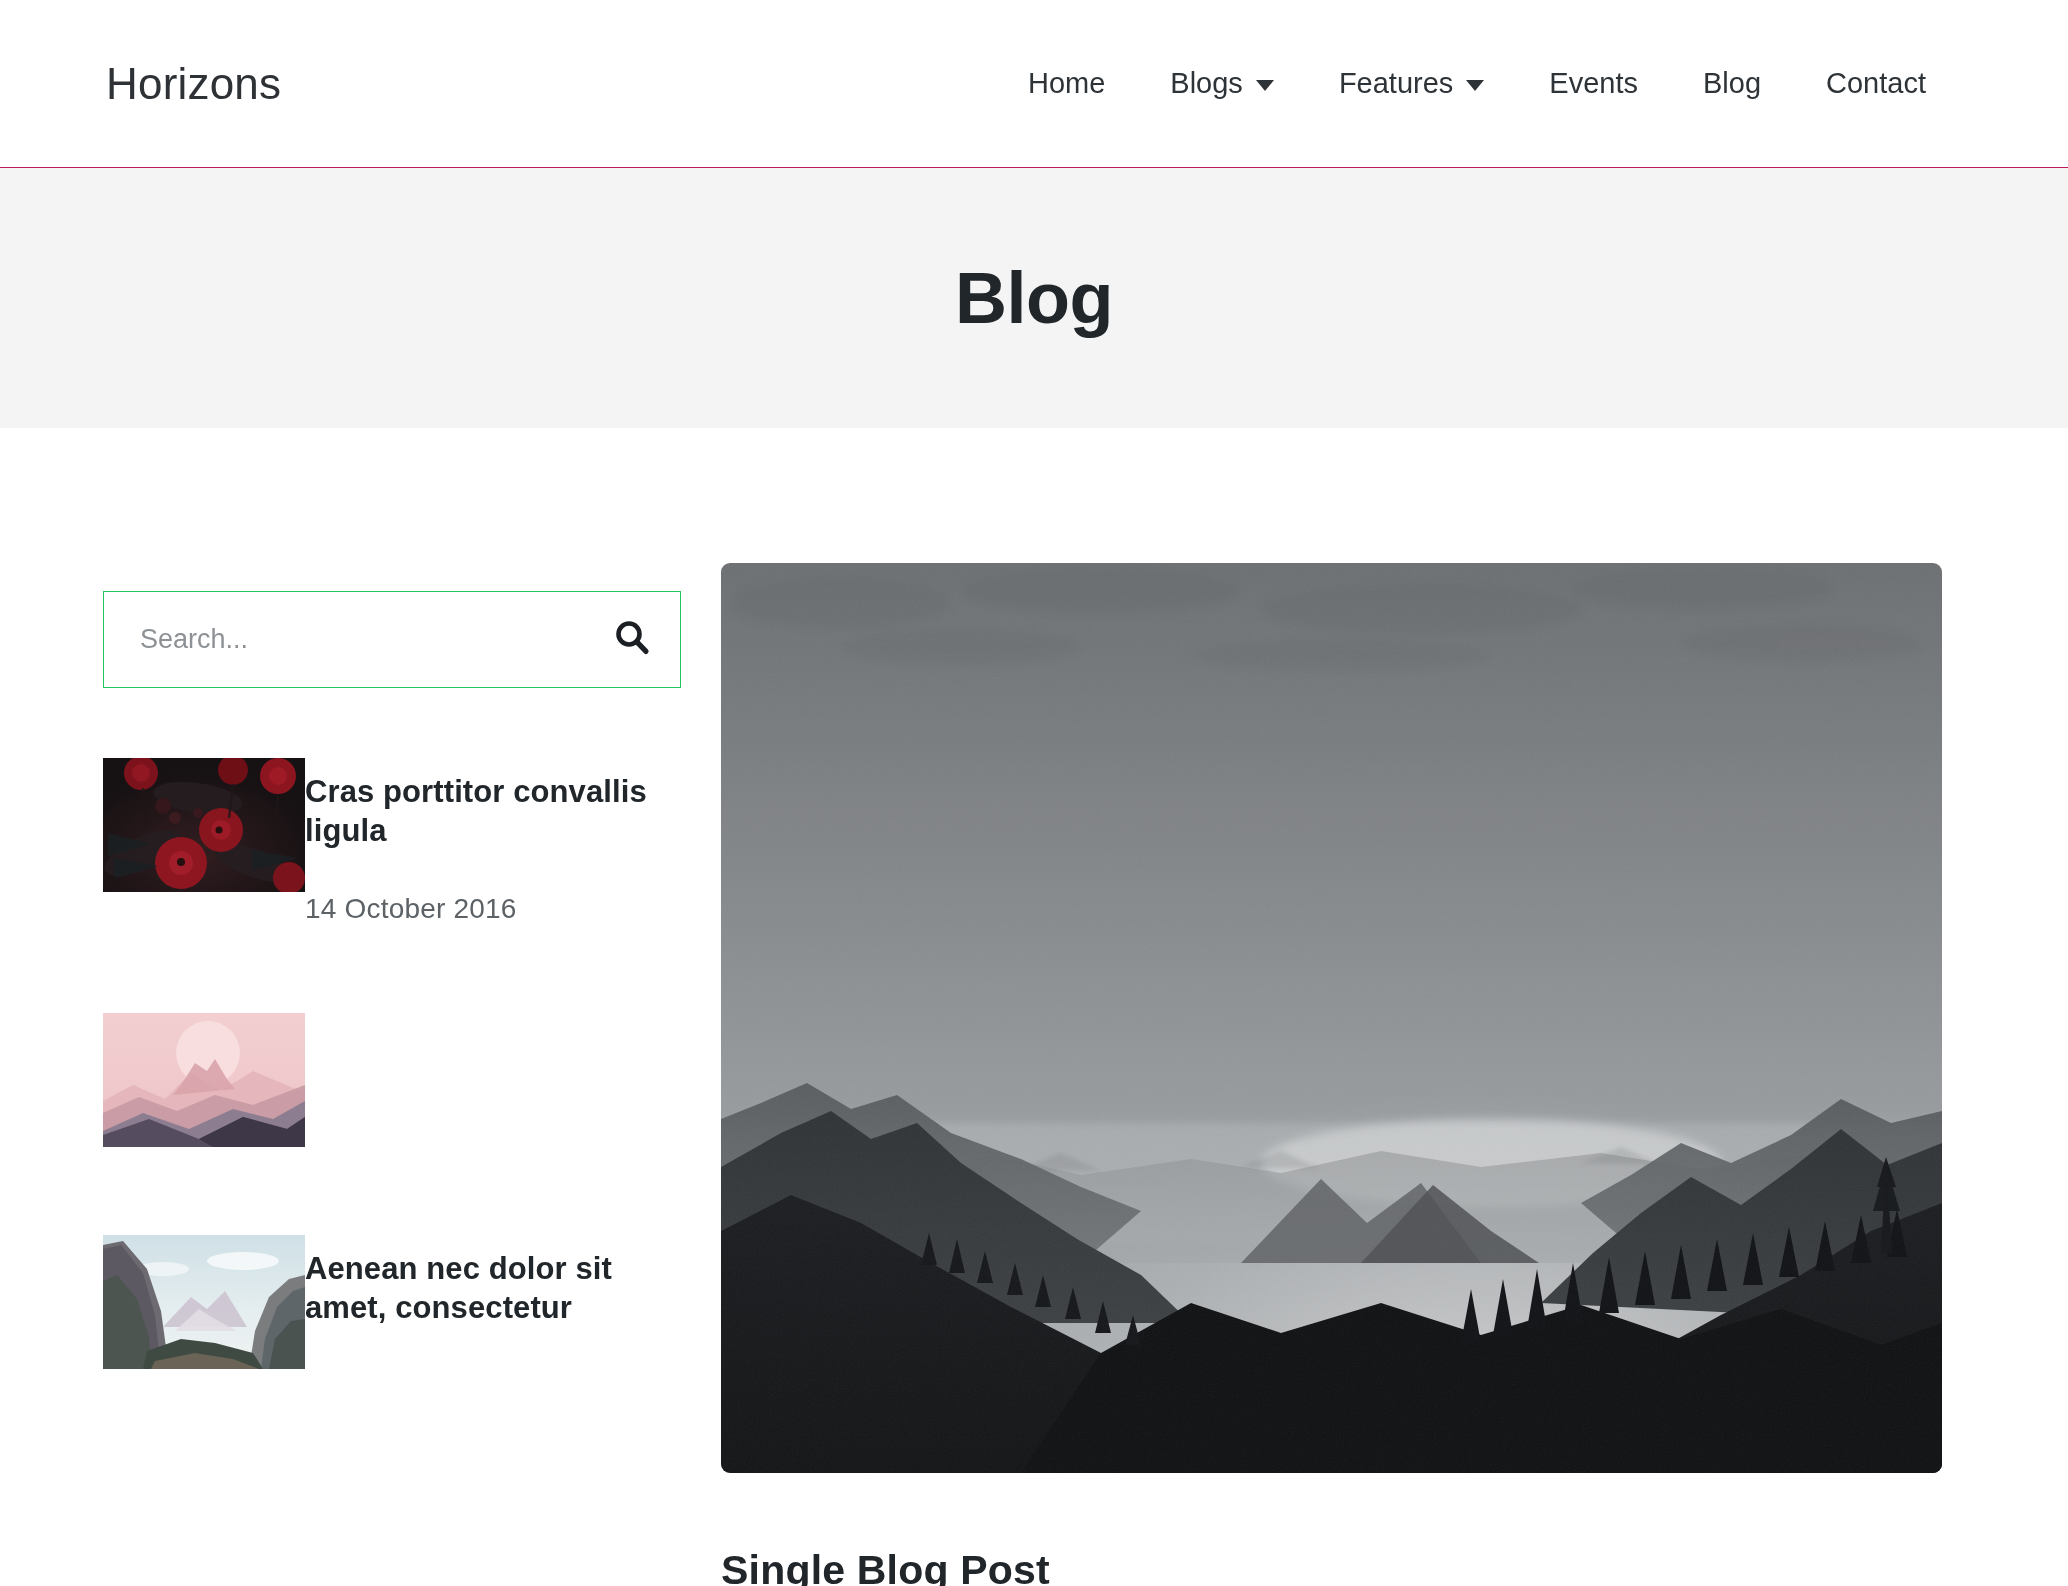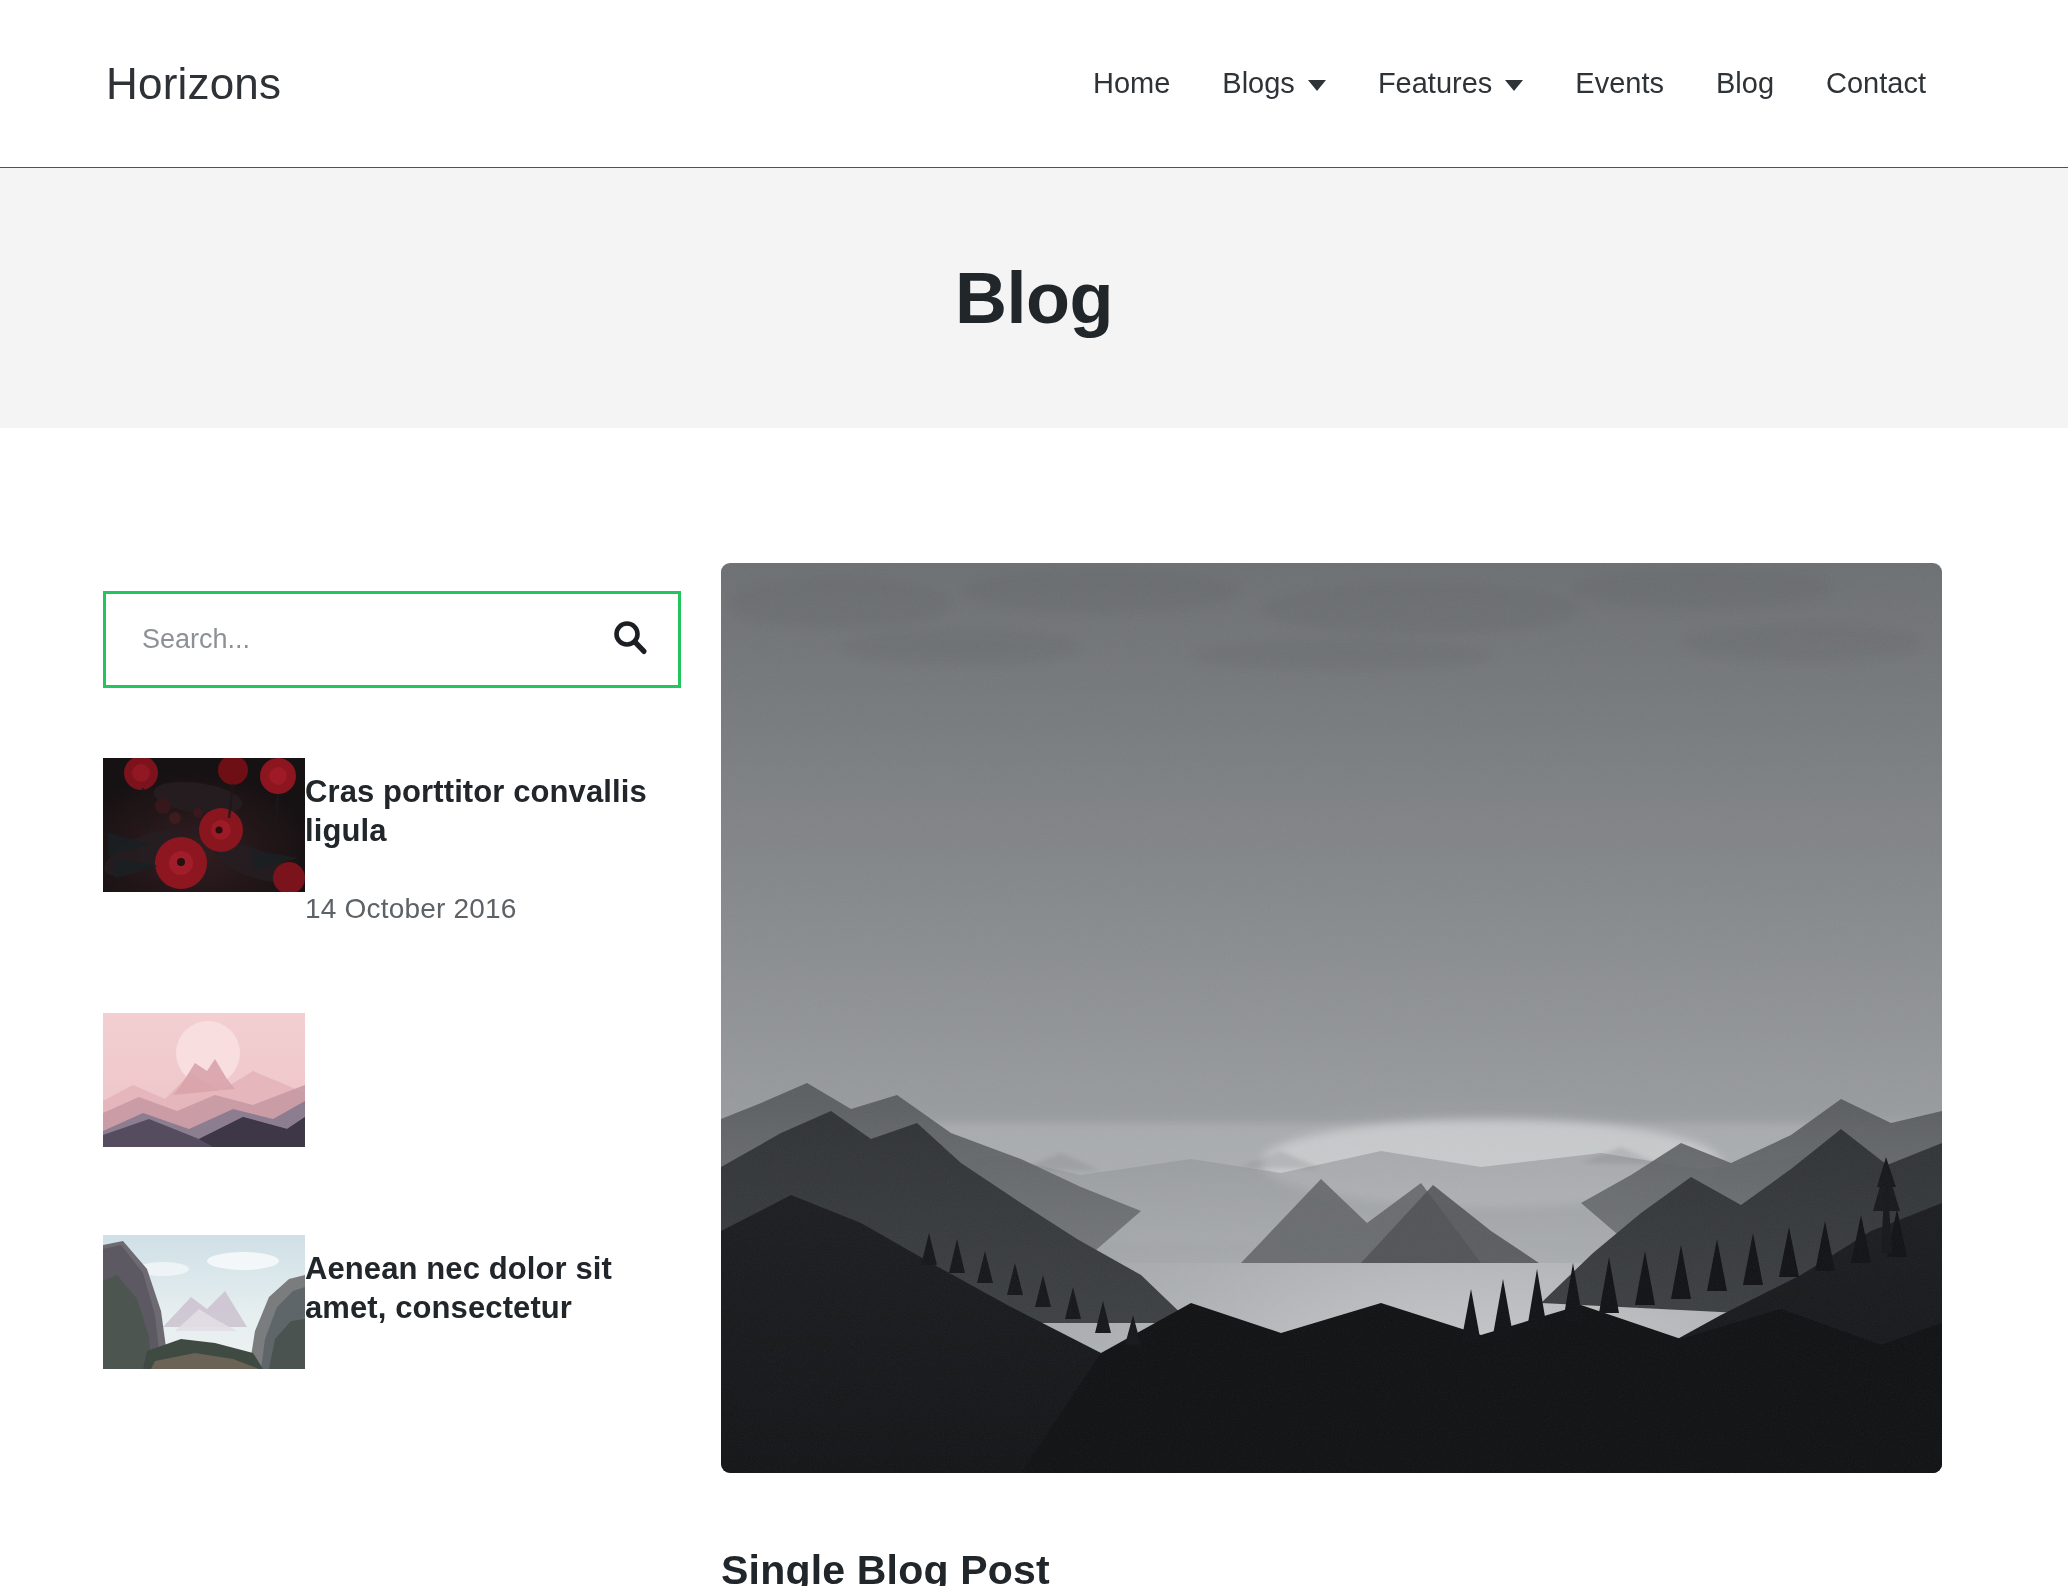--- a/index.html
+++ b/index.html
@@ -26,21 +26,21 @@
     font-size: 44px;
     font-weight: 300;
     letter-spacing: 0.2px;
     color: #2e3236;
     white-space: nowrap;
   }
   .main-nav {
     margin-left: auto;
     display: flex;
     align-items: center;
-    gap: 0px;
+    gap: 13px;
     padding-right: 10px;
   }
   .nav-item {
     display: flex;
     align-items: center;
     gap: 13px;
     padding: 0 26px;
     font-size: 29px;
     font-weight: 400;
     color: #2e3338;
@@ -88,21 +88,21 @@
     font-weight: 700;
     color: #21262b;
     margin: 0;
     letter-spacing: 0.1px;
   }
 
   .search-box {
     margin-top: 63px;
     width: 578px;
     height: 97px;
-    border: 3px solid #22c55e;
+    border: 1px solid #22c55e;
     background: #fff;
     display: flex;
     align-items: center;
     padding: 0 28px 0 34px;
   }
   .search-input {
     flex: 1;
     border: none;
     outline: none;
     font-family: "Liberation Sans", sans-serif;

